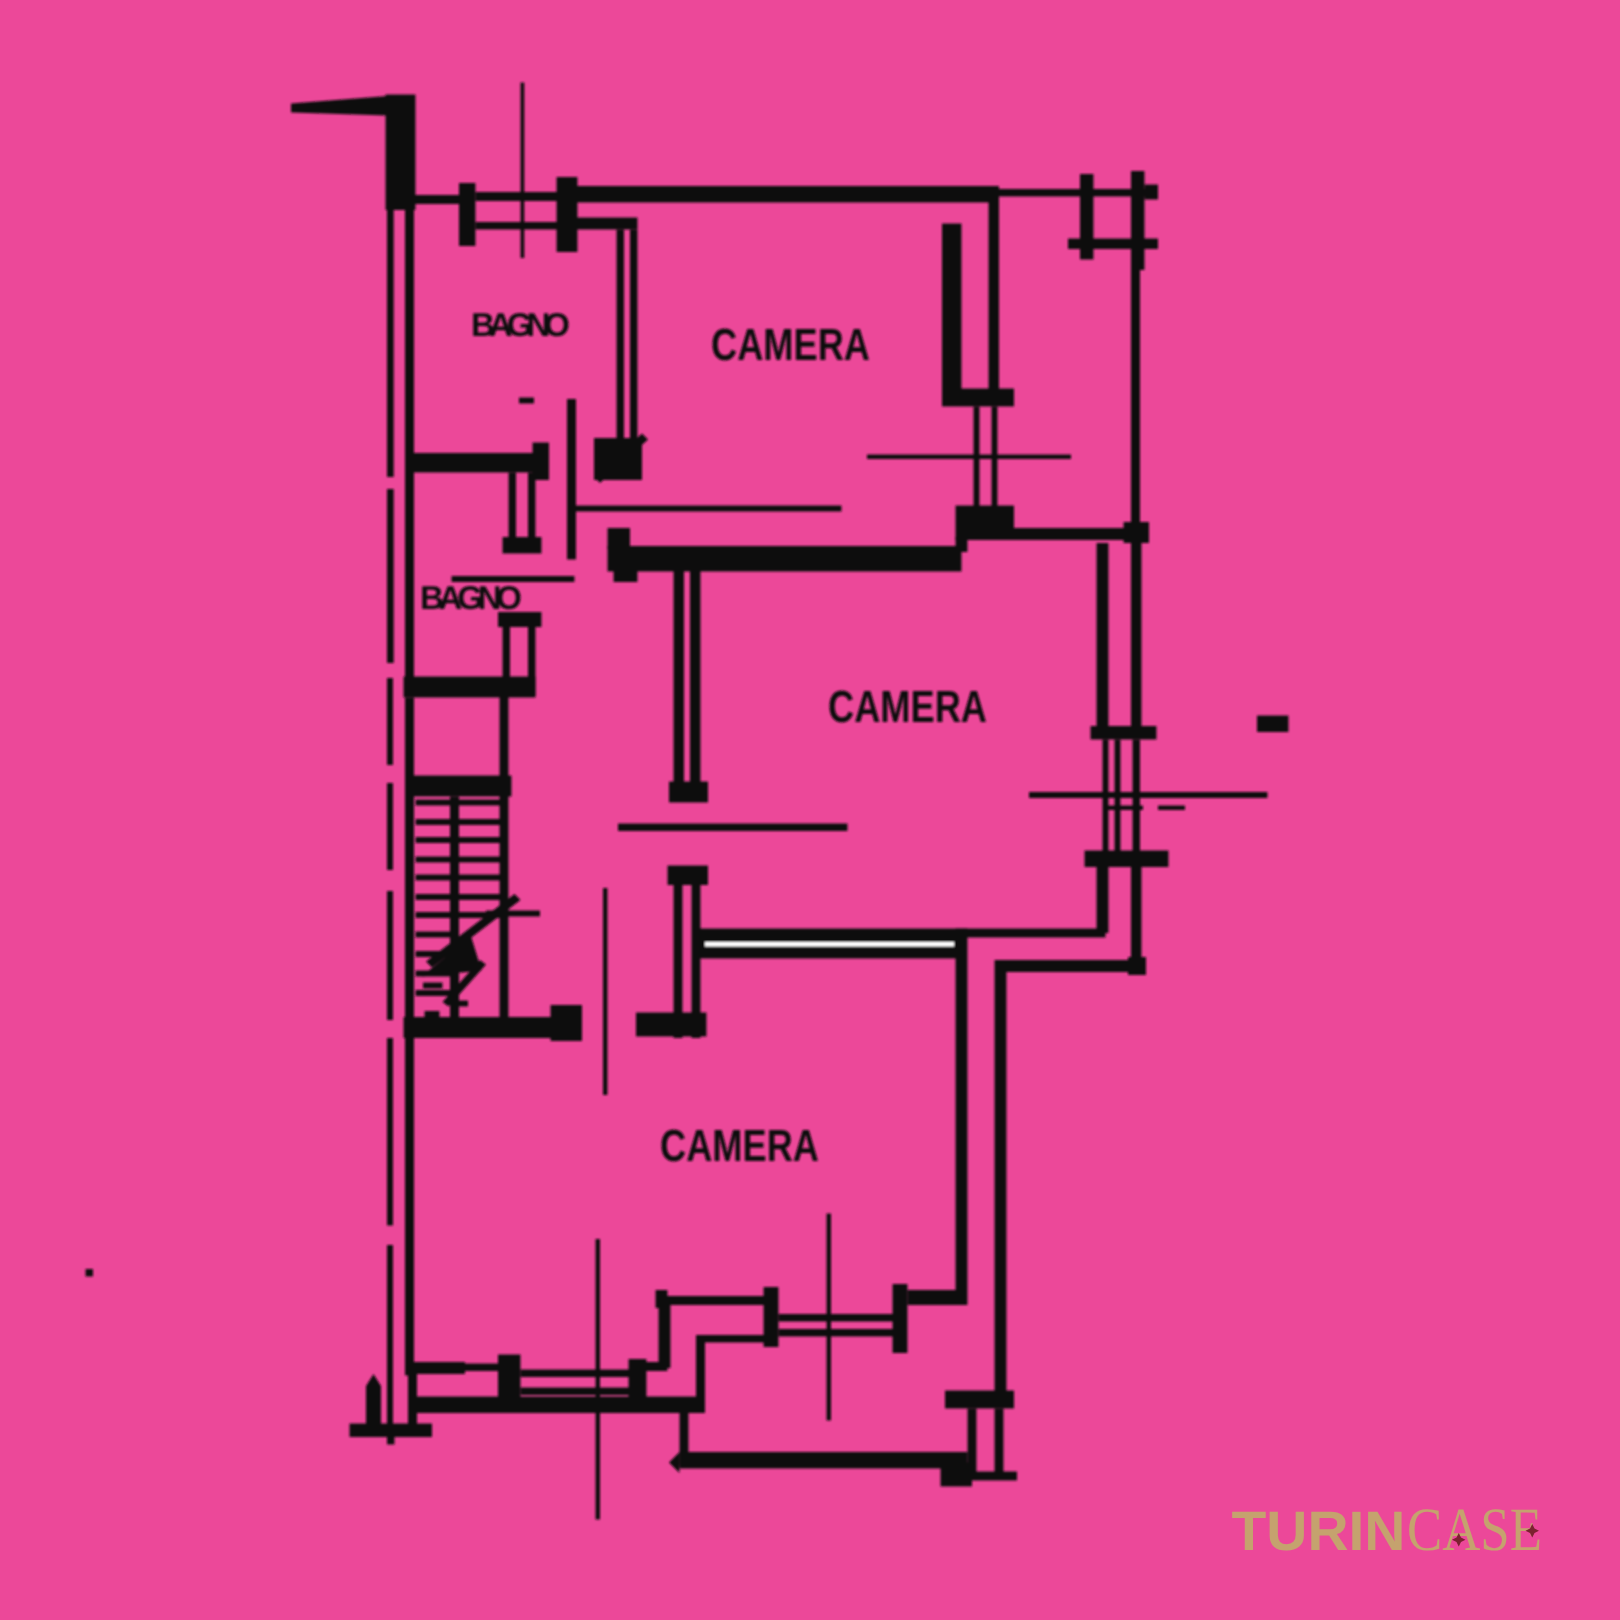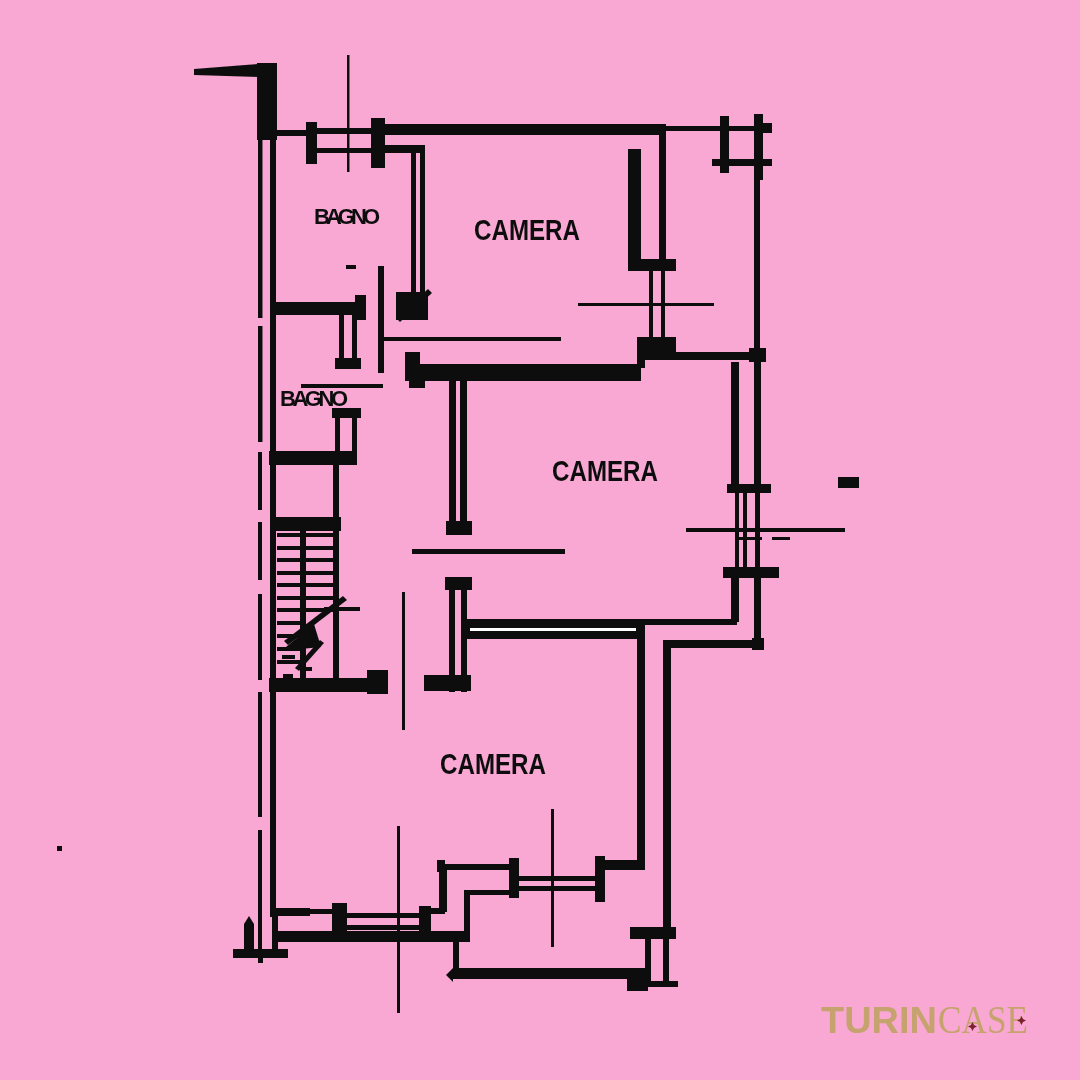--- a/index.html
+++ b/index.html
@@ -1,16 +1,16 @@
 <!DOCTYPE html>
 <html><head>
 <meta charset="utf-8">
 <style>
   html,body{margin:0;padding:0;background:#ffffff;}
-  .page{position:relative;width:1080px;height:1080px;background:#f9a8d4;overflow:hidden;}
+  .page{position:relative;width:1080px;height:1080px;background:#ec4899;overflow:hidden;}
   svg{position:absolute;top:0;left:0;}
   text{font-family:"Liberation Sans",sans-serif;}
 </style>
 </head>
 <body>
 <div class="page">
 <svg width="1080" height="1080" viewBox="0 0 1080 1080">
 <defs>
         <filter id="scan" x="-5%" y="-5%" width="110%" height="110%">
           <feGaussianBlur stdDeviation="0.55"></feGaussianBlur>

